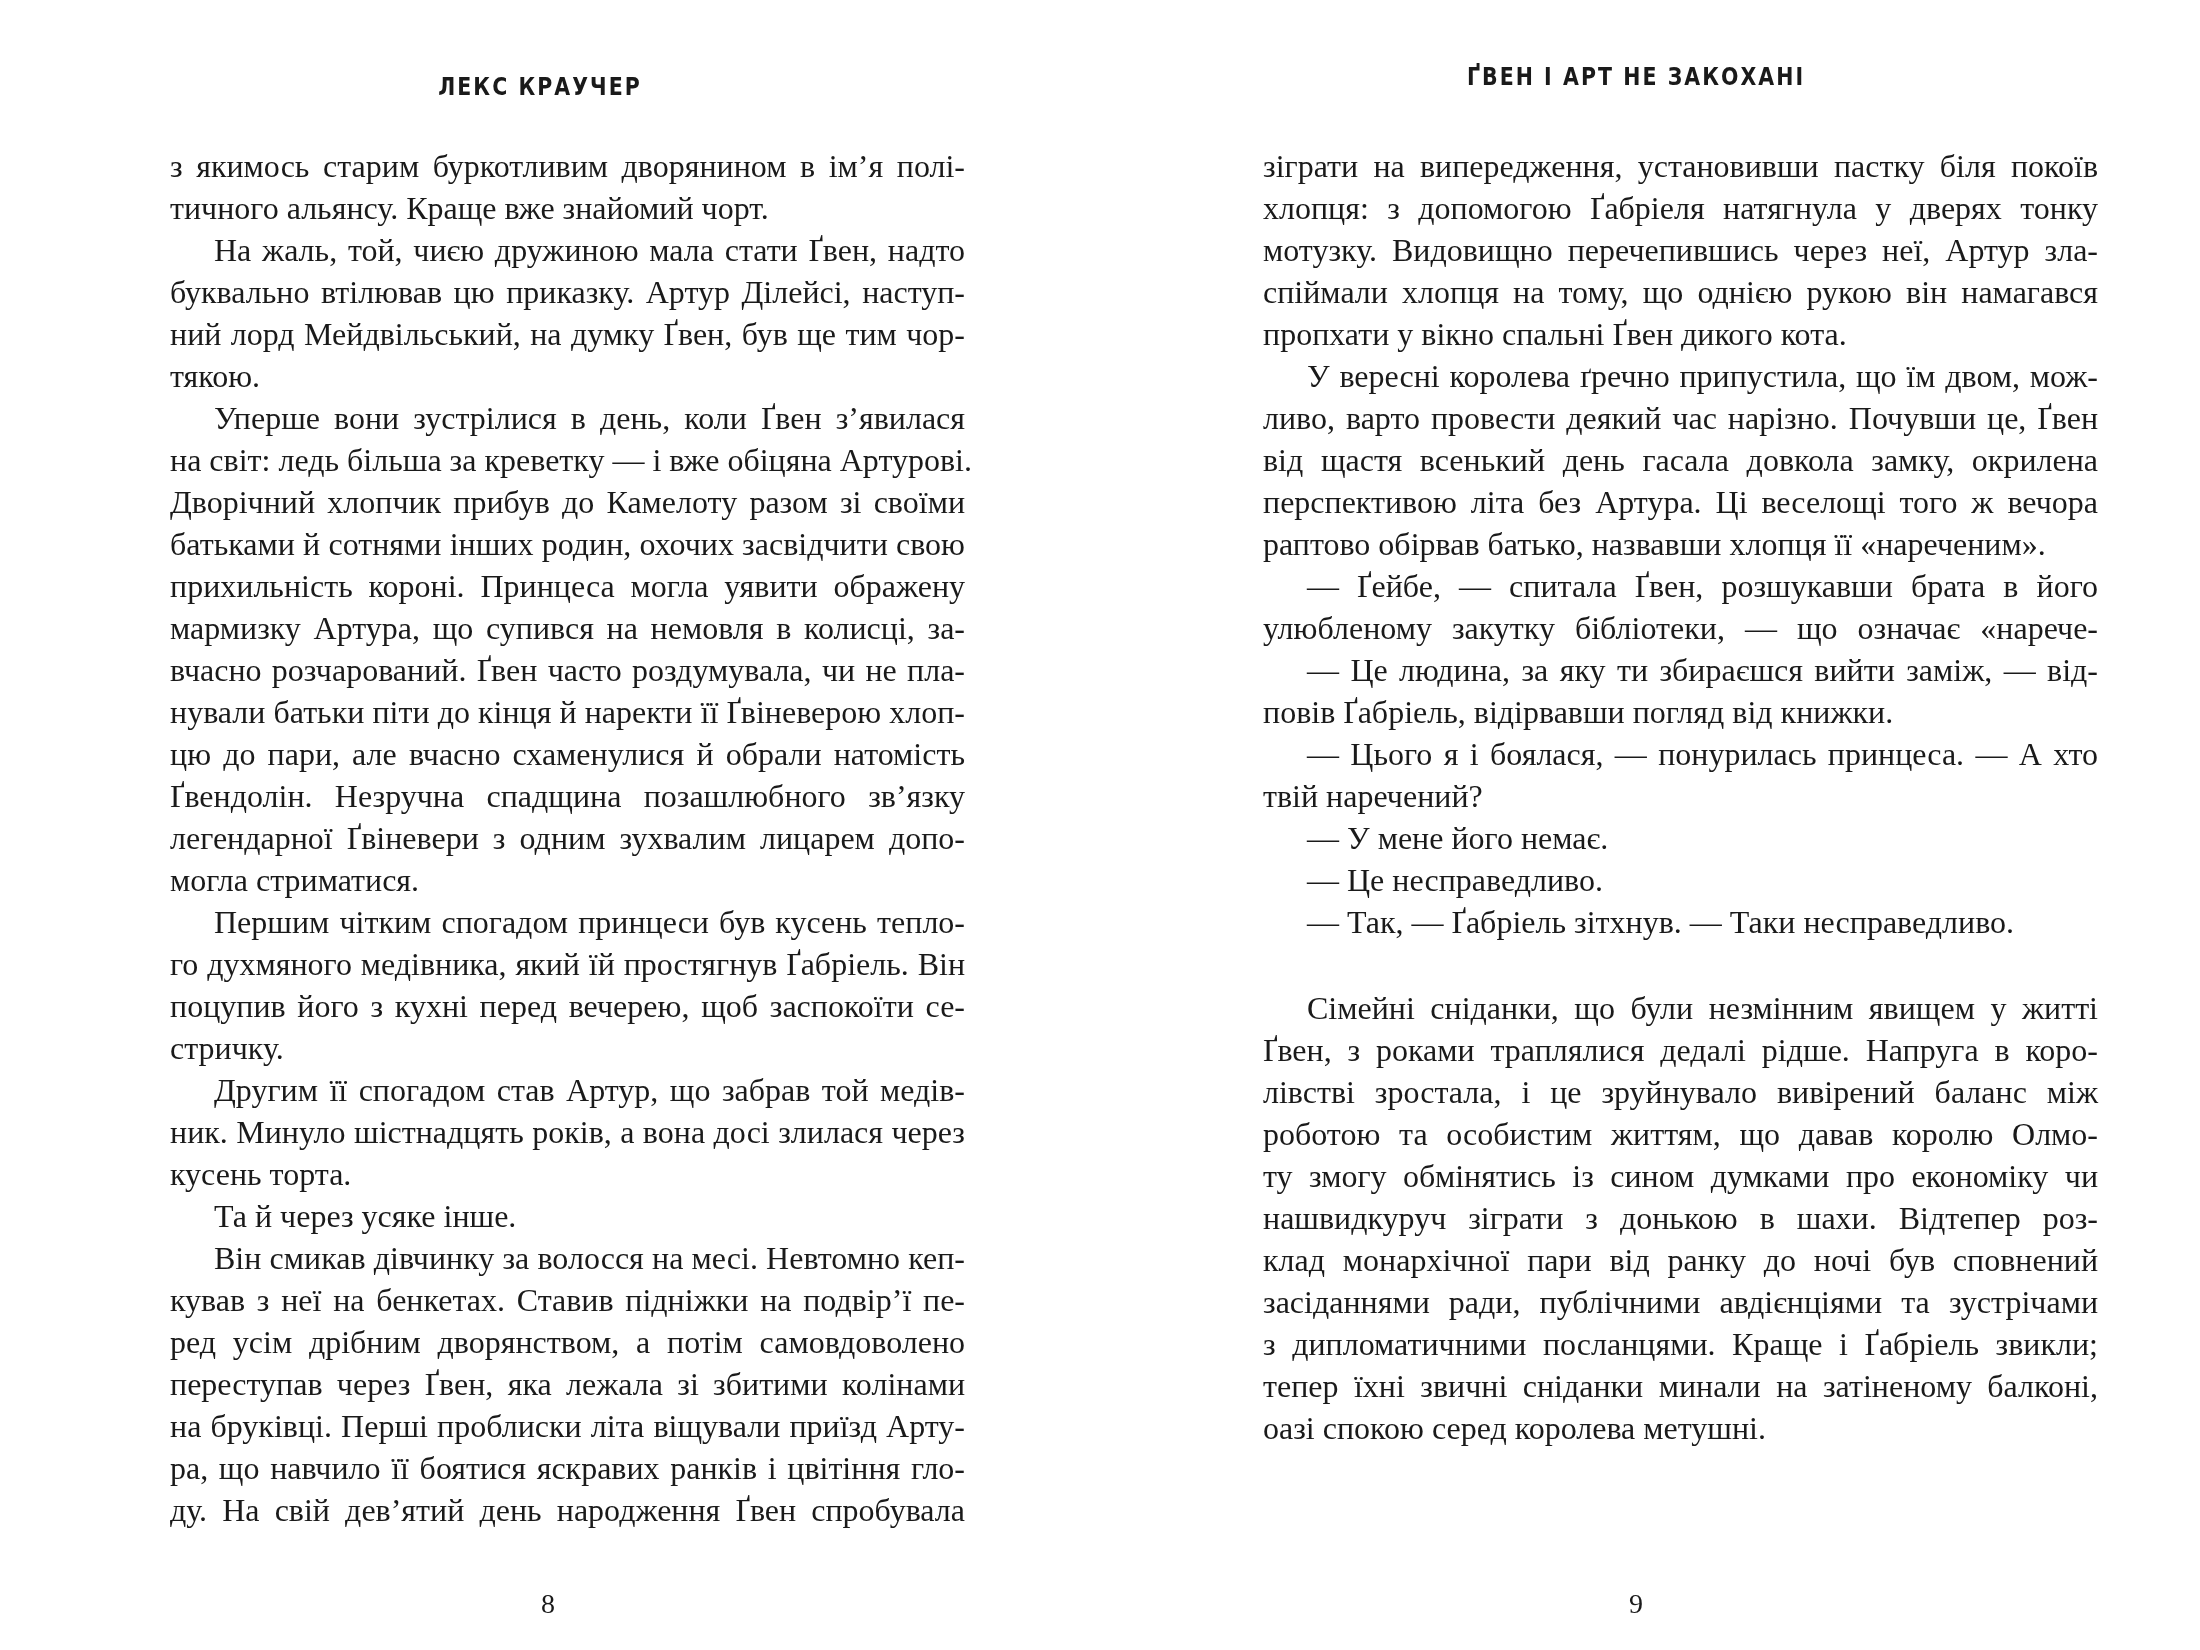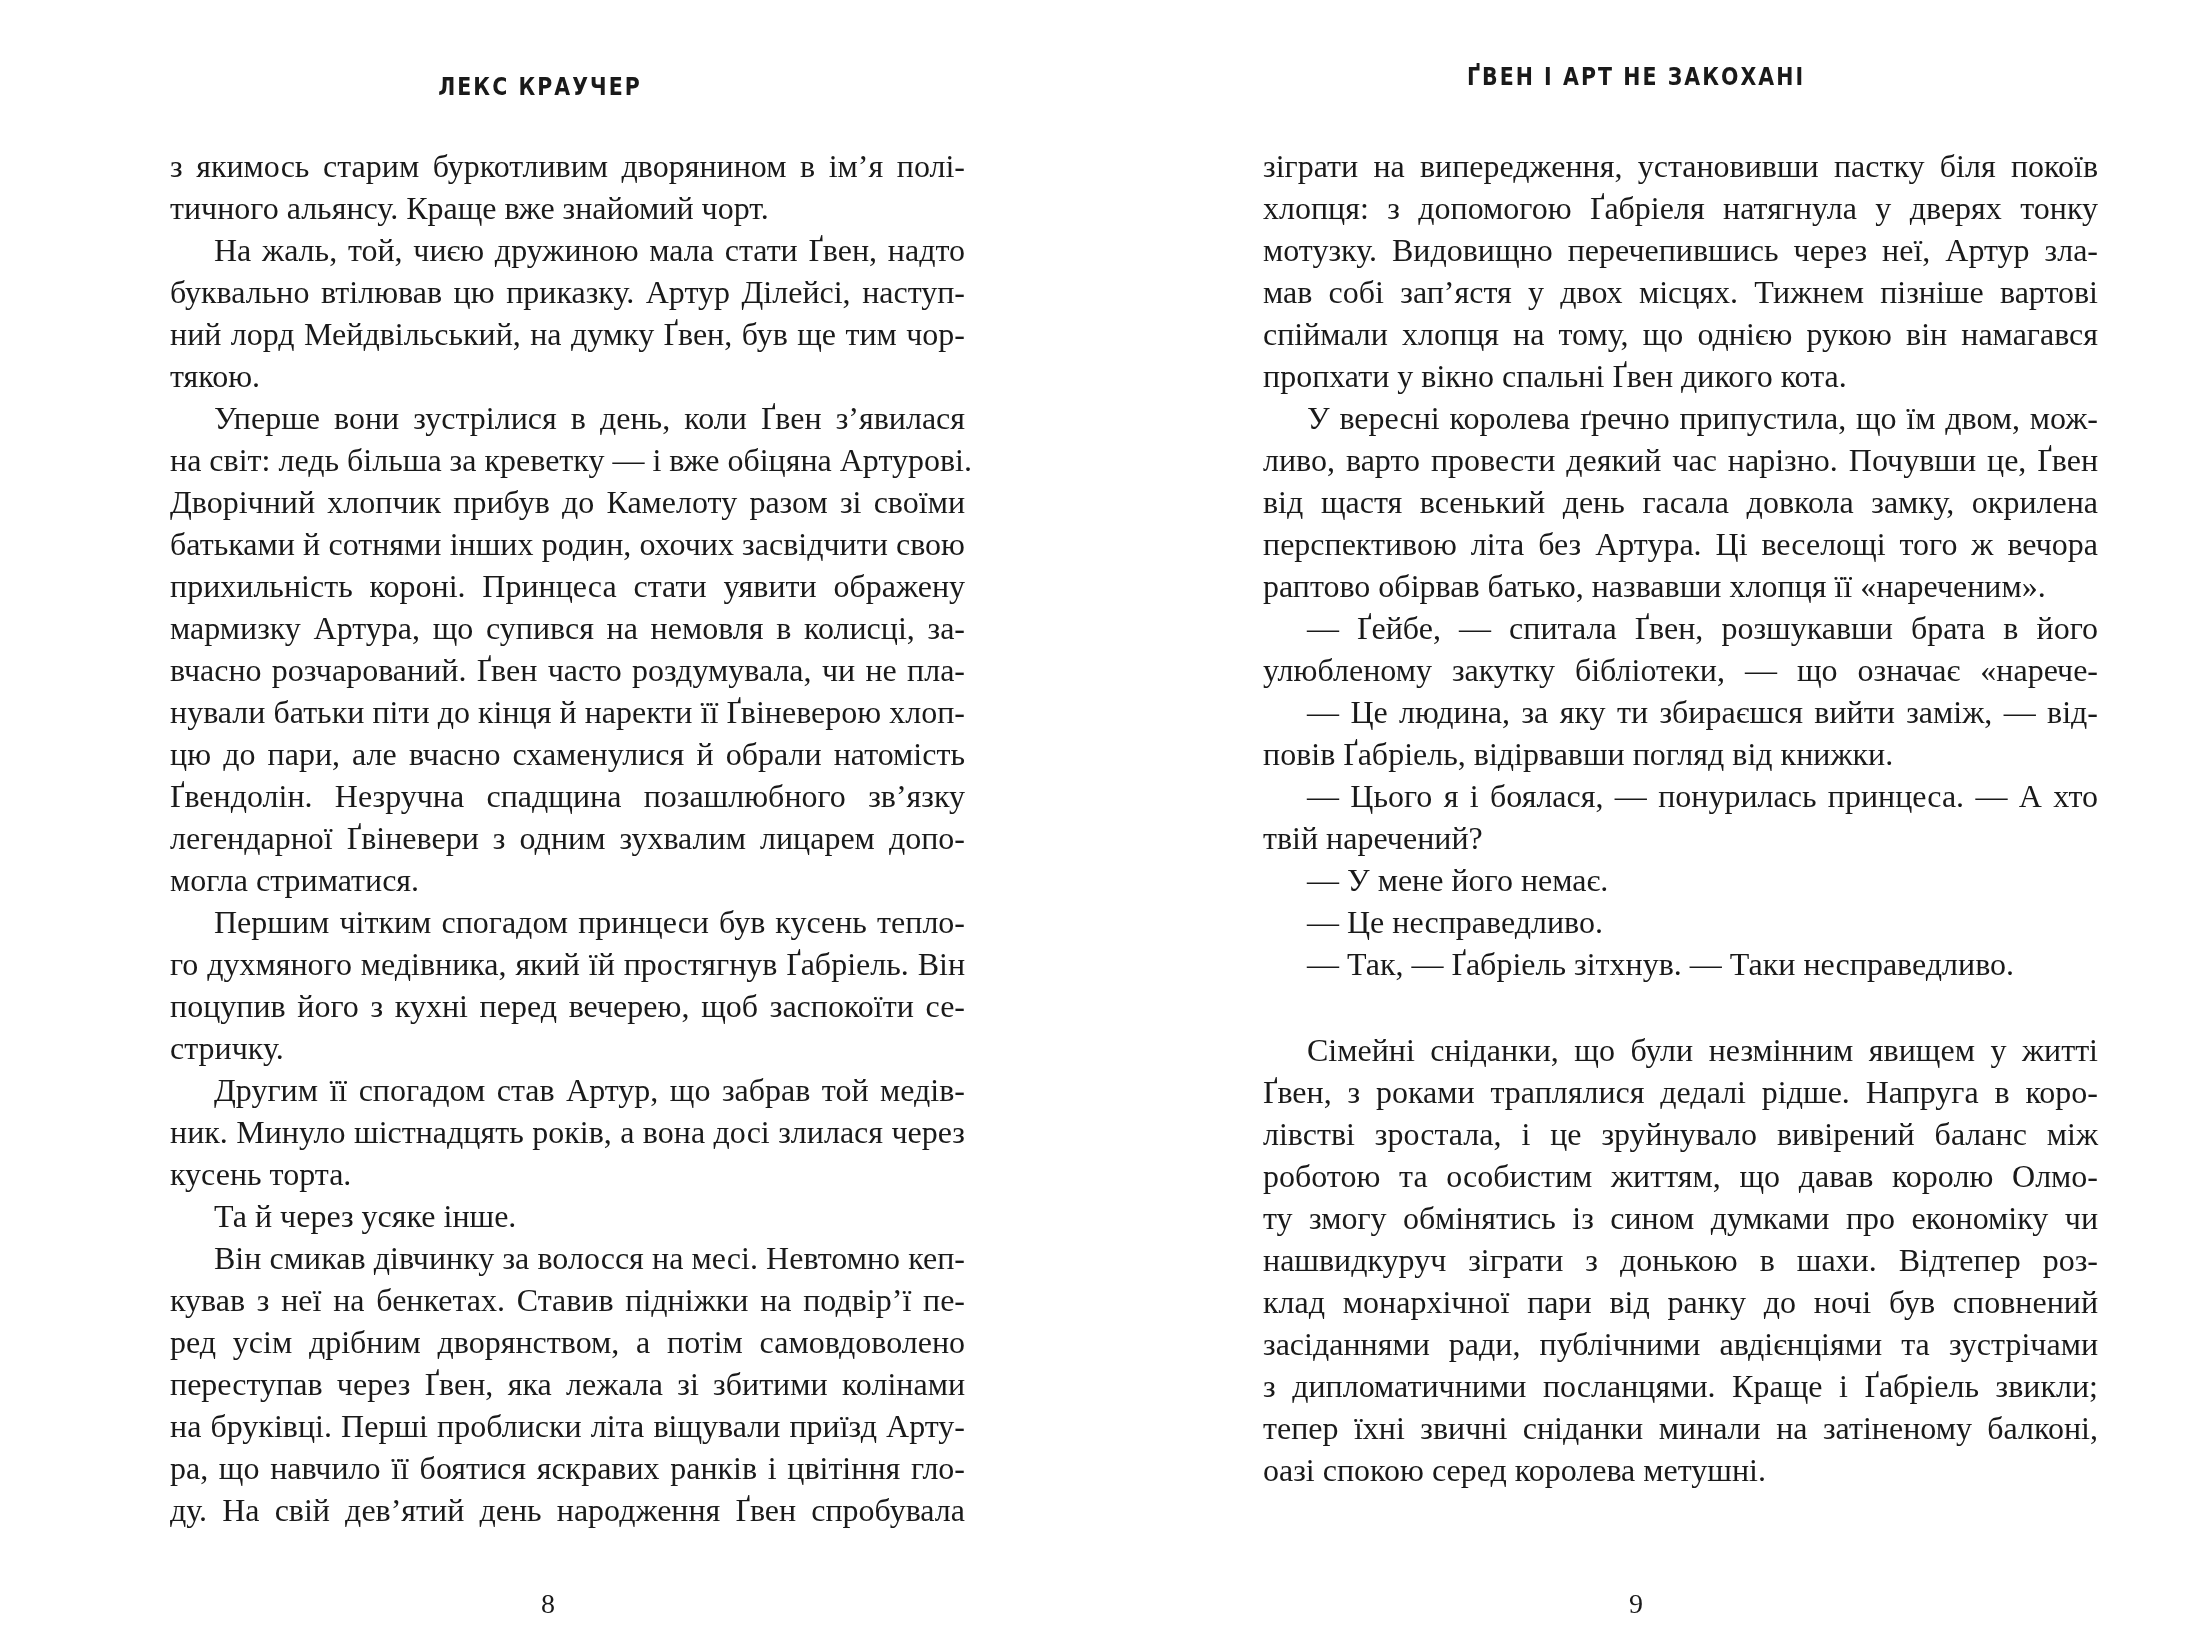--- a/index.html
+++ b/index.html
@@ -40,21 +40,21 @@
       <span class="line">з якимось старим буркотливим дворянином в ім’я полі-</span>
       <span class="line last">тичного альянсу. Краще вже знайомий чорт.</span>
       <span class="line indent">На жаль, той, чиєю дружиною мала стати Ґвен, надто</span>
       <span class="line">буквально втілював цю приказку. Артур Ділейсі, наступ-</span>
       <span class="line">ний лорд Мейдвільський, на думку Ґвен, був ще тим чор-</span>
       <span class="line last">тякою.</span>
       <span class="line indent">Уперше вони зустрілися в день, коли Ґвен з’явилася</span>
       <span class="line">на світ: ледь більша за креветку — і вже обіцяна Артурові.</span>
       <span class="line">Дворічний хлопчик прибув до Камелоту разом зі своїми</span>
       <span class="line">батьками й сотнями інших родин, охочих засвідчити свою</span>
-      <span class="line">прихильність короні. Принцеса стати уявити ображену</span>
+      <span class="line">прихильність короні. Принцеса могла уявити ображену</span>
       <span class="line">мармизку Артура, що супився на немовля в колисці, за-</span>
       <span class="line">вчасно розчарований. Ґвен часто роздумувала, чи не пла-</span>
       <span class="line">нували батьки піти до кінця й наректи її Ґвіневерою хлоп-</span>
       <span class="line">цю до пари, але вчасно схаменулися й обрали натомість</span>
       <span class="line">Ґвендолін. Незручна спадщина позашлюбного зв’язку</span>
       <span class="line">легендарної Ґвіневери з одним зухвалим лицарем допо-</span>
       <span class="line last">могла стриматися.</span>
       <span class="line indent">Першим чітким спогадом принцеси був кусень тепло-</span>
       <span class="line">го духмяного медівника, який їй простягнув Ґабріель. Він</span>
       <span class="line">поцупив його з кухні перед вечерею, щоб заспокоїти се-</span>
@@ -73,21 +73,20 @@
     </div>
   <div class="pagenum">8</div>
 </div>
 
 <div class="page right">
   <div class="header">ҐВЕН І АРТ НЕ ЗАКОХАНІ</div>
   <div class="body-text">
       <span class="line">зіграти на випередження, установивши пастку біля покоїв</span>
       <span class="line">хлопця: з допомогою Ґабріеля натягнула у дверях тонку</span>
       <span class="line">мотузку. Видовищно перечепившись через неї, Артур зла-</span>
-      <span class="line">мав собі зап’ястя у двох місцях. Тижнем пізніше вартові</span>
       <span class="line">спіймали хлопця на тому, що однією рукою він намагався</span>
       <span class="line last">пропхати у вікно спальні Ґвен дикого кота.</span>
       <span class="line indent">У вересні королева ґречно припустила, що їм двом, мож-</span>
       <span class="line">ливо, варто провести деякий час нарізно. Почувши це, Ґвен</span>
       <span class="line">від щастя всенький день гасала довкола замку, окрилена</span>
       <span class="line">перспективою літа без Артура. Ці веселощі того ж вечора</span>
       <span class="line last">раптово обірвав батько, назвавши хлопця її «нареченим».</span>
       <span class="line indent">— Ґейбе, — спитала Ґвен, розшукавши брата в його</span>
       <span class="line">улюбленому закутку бібліотеки, — що означає «нарече-</span>
       <span class="line indent">— Це людина, за яку ти збираєшся вийти заміж, — від-</span>

